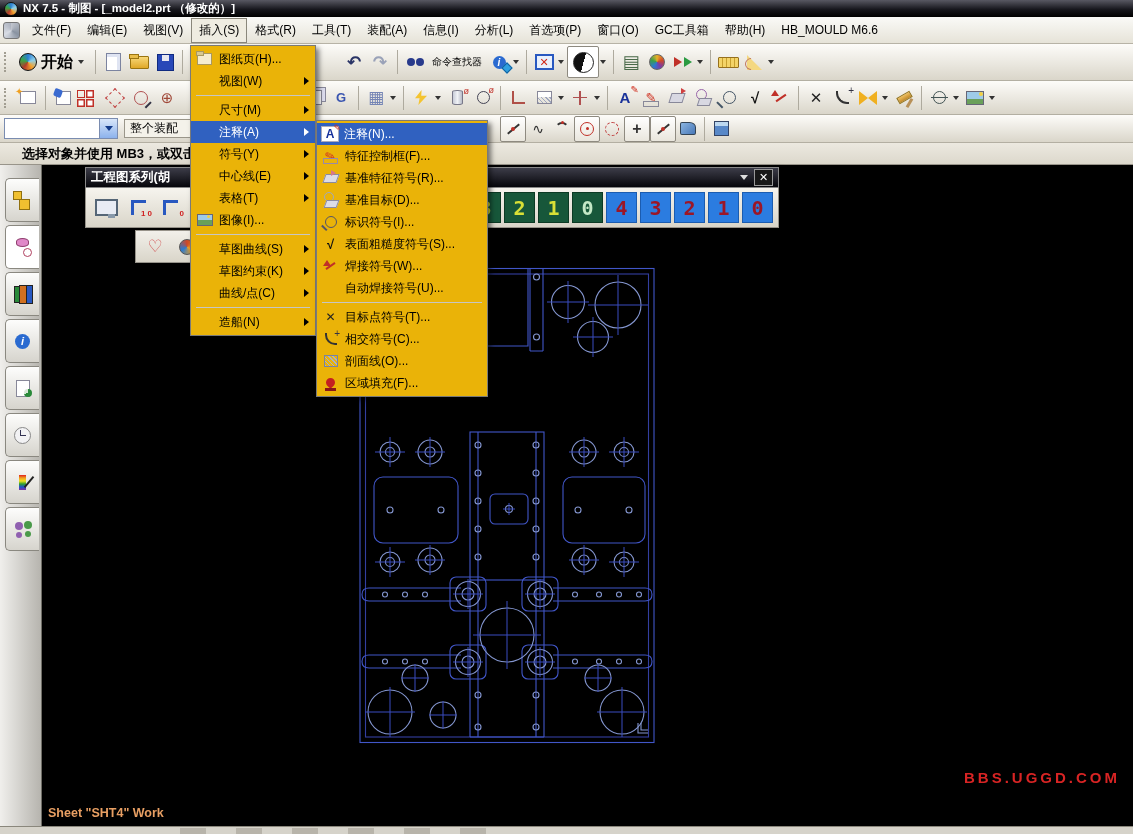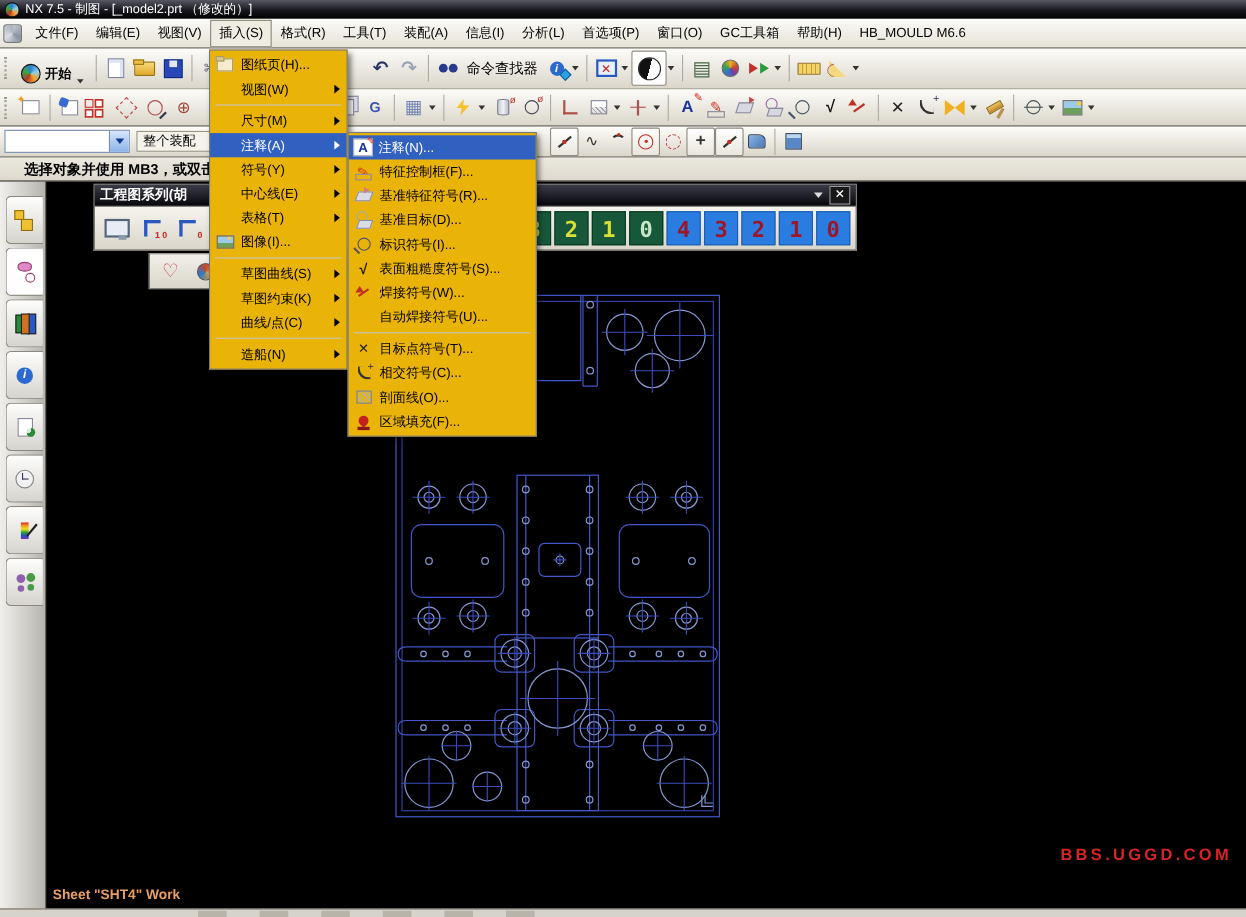--- a/index.html
+++ b/index.html
@@ -4,21 +4,21 @@
 <style>
   html,body{margin:0;padding:0}
   body{width:1133px;height:834px;position:relative;overflow:hidden;
        background:#000;font-family:"Liberation Sans","DejaVu Sans",sans-serif;
        -webkit-font-smoothing:antialiased}
   .abs{position:absolute}
 
   
   .titlebar{left:0;top:0;width:1133px;height:17px;z-index:10;
     background:linear-gradient(#585862,#17171d 55%,#000);
-    color:#fff;font-size:11.5px;font-weight:normal;display:flex;align-items:center;gap:5px;padding-left:4px;box-sizing:border-box}
+    color:#fff;font-size:11.5px;font-weight:bold;display:flex;align-items:center;gap:5px;padding-left:4px;box-sizing:border-box}
   .nxlogo{width:12px;height:12px;border-radius:50%;flex:none;
     background:conic-gradient(#2b7fd4,#8ed0ea,#f4a22c,#b33a2a,#3aa545,#2b7fd4);border:1px solid #111}
 
   
   .menubar{left:0;top:17px;width:1133px;height:27px;z-index:10;box-sizing:border-box;
     background:linear-gradient(#fafaf7,#e6e3d8);border-bottom:1px solid #b7b3a6;
     display:flex;align-items:center;font-size:12px;color:#000;padding-left:3px}
   .mgrip{width:15px;height:15px;margin-right:4px;border-radius:3px;flex:none;
     background:conic-gradient(#c0c4cc,#8892a0,#d8dce4,#aab0bc);border:1px solid #777}
   .mitem{padding:4px 8px;white-space:nowrap}
@@ -31,22 +31,22 @@
   .tb2{top:81px;height:34px}
   .tb3{top:115px;height:28px}
   .grip{width:5px;height:20px;border-left:2px dotted #a29e92;margin:0 4px 0 2px;flex:none}
   .sep{width:1px;height:24px;background:#aeaa9e;margin:0 4px;flex:none}
   .spacer{flex:none}
   .tbtn{height:28px;min-width:26px;display:flex;align-items:center;justify-content:center;flex:none;border-radius:2px}
   .tb3 .tbtn{height:24px;min-width:24px}
   .raised{border:1px solid #8e8a80;background:linear-gradient(#fff,#e9e6dd)}
   .dd{width:0;height:0;border-left:3.5px solid transparent;border-right:3.5px solid transparent;
       border-top:4px solid #333;margin:0 3px 0 1px;flex:none}
-  .startbtn{display:flex;align-items:flex-end;gap:4px;font-size:12px;font-weight:bold;padding:2px 4px}
-  .cmdfind{font-size:13px;padding:0 4px;white-space:nowrap}
+  .startbtn{display:flex;align-items:center;gap:4px;font-size:16px;font-weight:bold;padding:2px 4px}
+  .cmdfind{font-size:10px;padding:0 4px;white-space:nowrap}
 
   
   .ic{width:24px;height:24px;position:relative;display:flex;align-items:center;justify-content:center;
       flex:none;font-size:14px;color:#444}
 
   
   .i-new::before{content:"";width:13px;height:16px;background:#fff;border:1px solid #7c84a0;
      box-shadow:inset -3px 3px 0 #dfe4f2}
   .i-open::before{content:"";width:17px;height:11px;background:linear-gradient(#f8d878,#e0a828);
      border:1px solid #9a7410;border-radius:1px}

